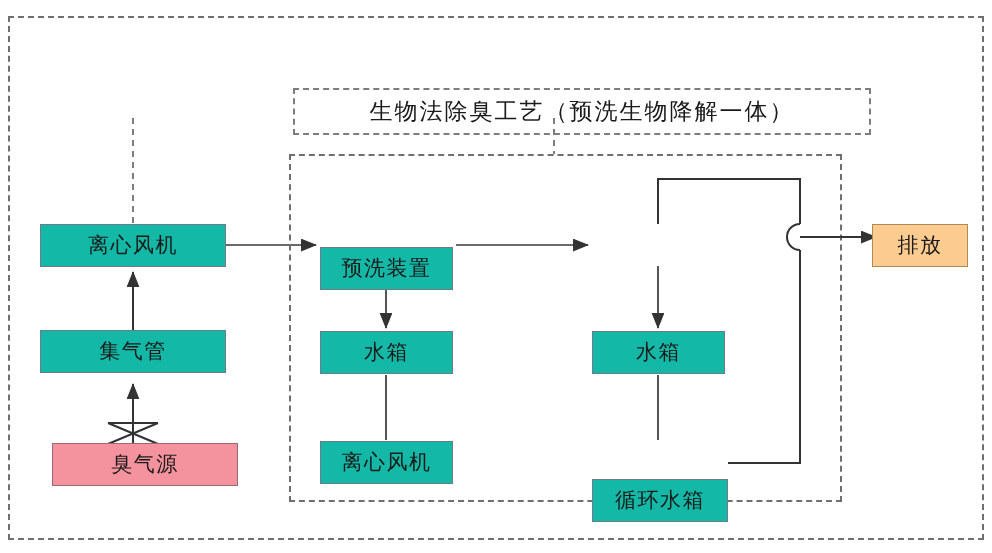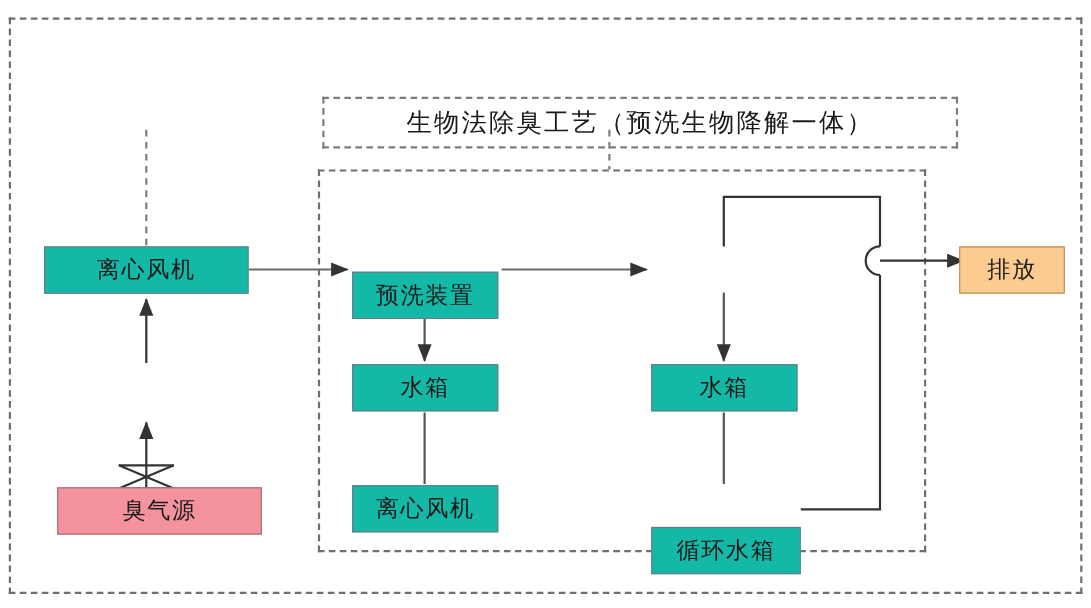--- a/index.html
+++ b/index.html
@@ -145,20 +145,23 @@
 
     <g>
       <path d="M800,237 L876,237" stroke="#333333" stroke-width="2" fill="none" marker-end="url(#arrowhead)"></path>
     </g>
   </svg>
 
   <div class="node blue" style="left:40px; top:224px; width:186px; height:43px;">
     <span>离心风机</span>
   </div>
 
+  <div class="node blue" style="left:40px; top:330px; width:186px; height:43px;">
+    <span>集气管</span>
+  </div>
 
   <div class="node pink" style="left:40px; top:443px; width:186px; height:43px;margin-left:12px;">
     <span>臭气源</span>
   </div>
 
   <div class="node blue" style="left:320px; top:224px; width:133px; height:43px;margin-top:23px;">
     <span>预洗装置</span>
   </div>
 
   <div class="node blue" style="left:320px; top:331px; width:133px; height:43px;">

